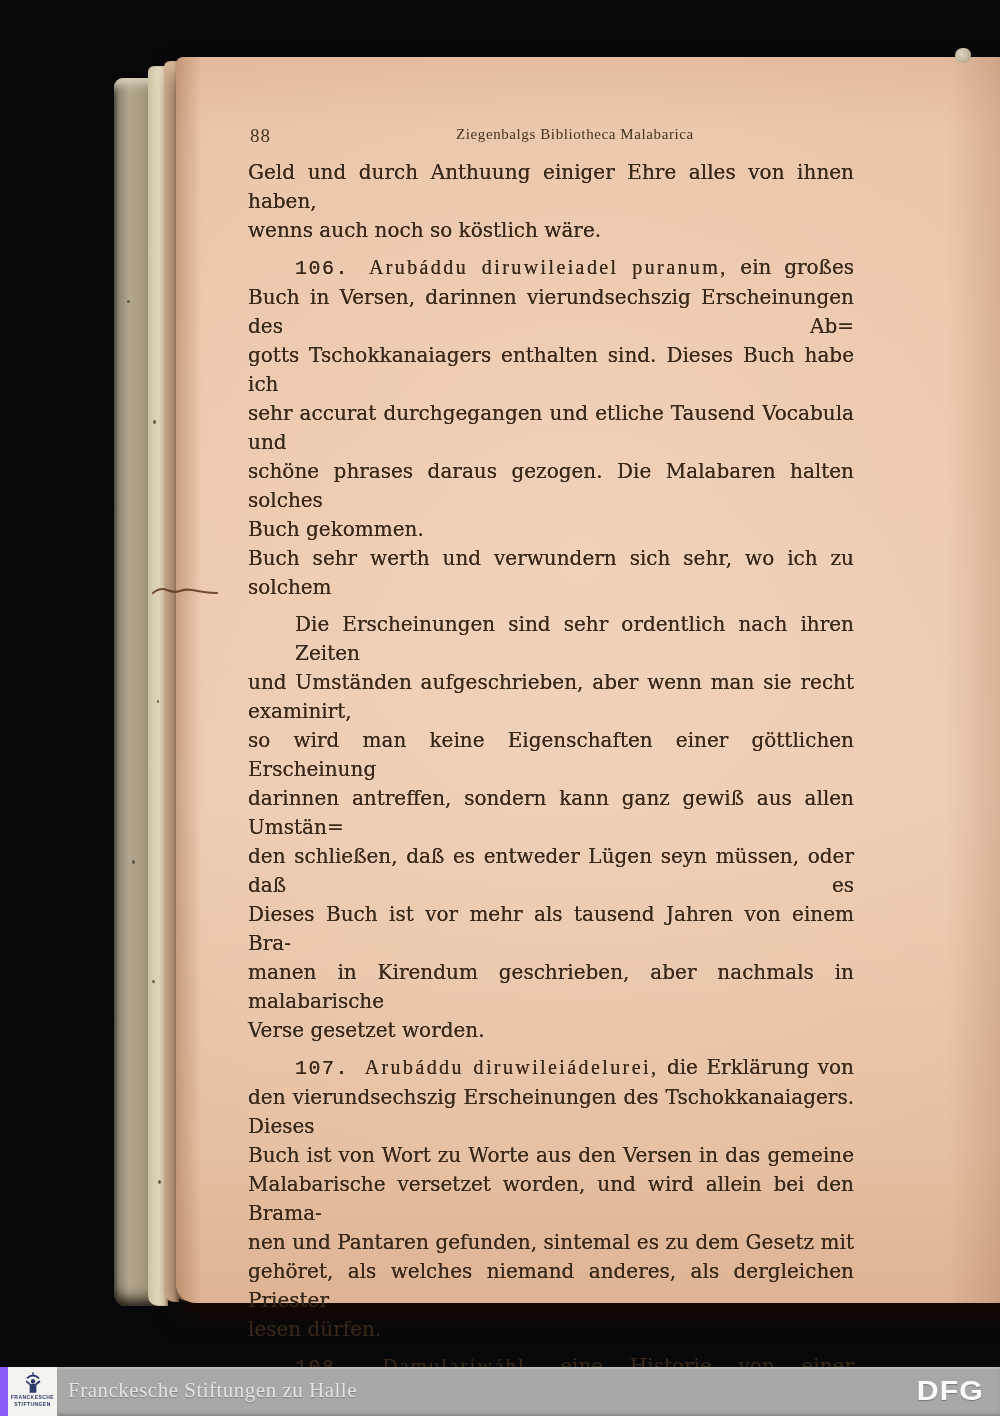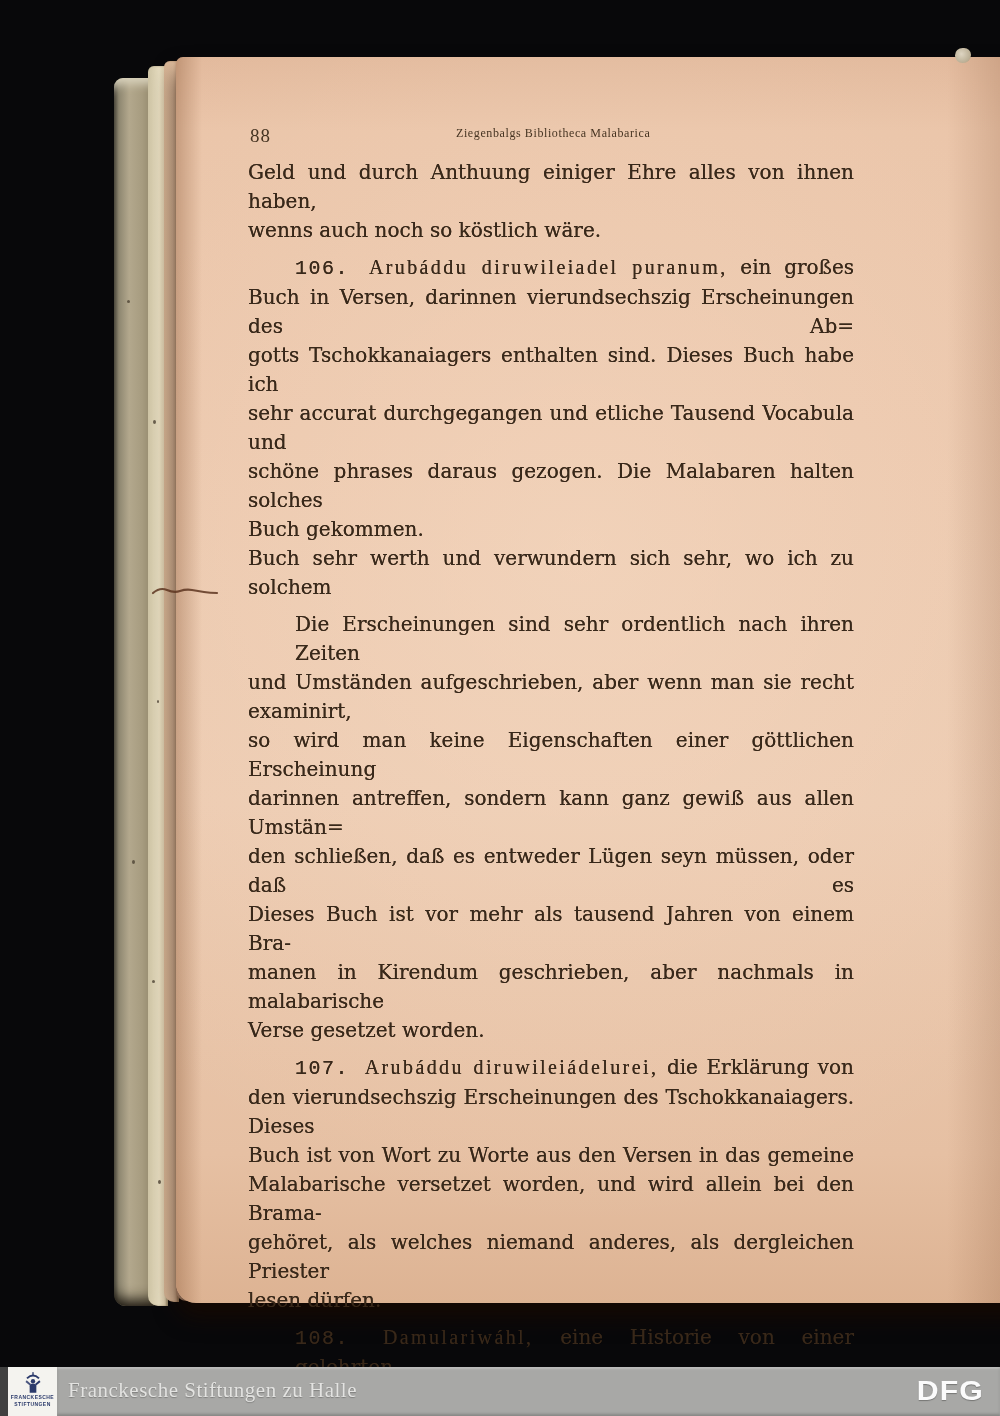--- a/index.html
+++ b/index.html
@@ -59,37 +59,37 @@
   
   .page-header{
     position:absolute; left:72px; top:68px; width:606px; height:26px;
     color:#463422;
   }
   .page-number{
     position:absolute; left:2px; top:0; font-size:19px; letter-spacing:1px;
     font-family:"Liberation Serif", serif;
   }
   .running-header{
-    position:absolute; left:208px; top:1px; font-size:12px; letter-spacing:.6px;
+    position:absolute; left:208px; top:1px; font-size:15px; letter-spacing:.6px;
     font-family:"Liberation Serif", serif; white-space:nowrap;
   }
   .text-block{
     position:absolute; left:72px; top:101px; width:606px;
     font-size:20px; line-height:29px; color:var(--ink);
     text-shadow:0 0 .4px rgba(45,28,12,.85);
   }
   .para{margin:0 0 8px 0;}
   .line{text-align:justify; text-align-last:justify; white-space:normal;}
   .line.flush{text-align-last:left;}
   .para.indent .line.first{padding-left:47px;}
   .sec-num{letter-spacing:1.5px; font-family:Liberation Mono, monospace;}
   .lead{letter-spacing:2.4px; font-family:"Liberation Serif", serif;}
 
   
-  .footer-bar{position:absolute; left:0; bottom:0; width:1000px; height:49px; background:#404040;}
+  .footer-bar{position:absolute; left:0; bottom:0; width:1000px; height:49px; background:#8b5cf6;}
   .footer-gray{position:absolute; left:57px; top:0; right:0; height:49px; background:var(--footer-bar);
     box-shadow:inset 0 2px 2px rgba(255,255,255,.25), inset 0 -2px 3px rgba(0,0,0,.2);}
   .logo-box{position:absolute; left:8px; top:0; width:49px; height:49px; background:#f4f3ef;
     display:flex; flex-direction:column; align-items:center; justify-content:flex-start; padding-top:4px; box-sizing:border-box;}
   .logo-glyph{width:20px; height:22px; flex:0 0 auto;}
   .logo-text{font-family:"Liberation Sans", sans-serif; font-weight:bold; font-size:5px;
     letter-spacing:.45px; color:var(--navy); line-height:6.5px; text-align:center; margin-top:1px;}
   .institution{position:absolute; left:68px; top:11px; font-family:"Liberation Serif", serif;
     font-size:21px; color:#e3e3e1; letter-spacing:.5px; text-shadow:0 1px 1px rgba(0,0,0,.25);}
   .dfg{position:absolute; right:16px; top:9px; font-family:"Liberation Sans", sans-serif;
@@ -159,20 +159,21 @@
           <div class="line">den schließen, daß es entweder Lügen seyn müssen, oder daß es</div>
           <div class="line">Dieses Buch ist vor mehr als tausend Jahren von einem Bra-</div>
           <div class="line">manen in Kirendum geschrieben, aber nachmals in malabarische</div>
           <div class="line flush">Verse gesetzet worden.</div>
         </div>
         <div class="para indent">
           <div class="line first"><span class="sec-num">107. </span><span class="lead">Arubáddu diruwileiádelurei,</span><span> die Erklärung von</span></div>
           <div class="line">den vierundsechszig Erscheinungen des Tschokkanaiagers. Dieses</div>
           <div class="line">Buch ist von Wort zu Worte aus den Versen in das gemeine</div>
           <div class="line">Malabarische versetzet worden, und wird allein bei den Brama-</div>
+          <div class="line">nen und Pantaren gefunden, sintemal es zu dem Gesetz mit</div>
           <div class="line">gehöret, als welches niemand anderes, als dergleichen Priester</div>
           <div class="line flush">lesen dürfen.</div>
         </div>
         <div class="para indent">
           <div class="line first"><span class="sec-num">108. </span><span class="lead">Damulariwáhl,</span><span> eine Historie von einer gelehrten</span></div>
         </div>
       </div>
   </div>
 
   <div class="footer-bar">

